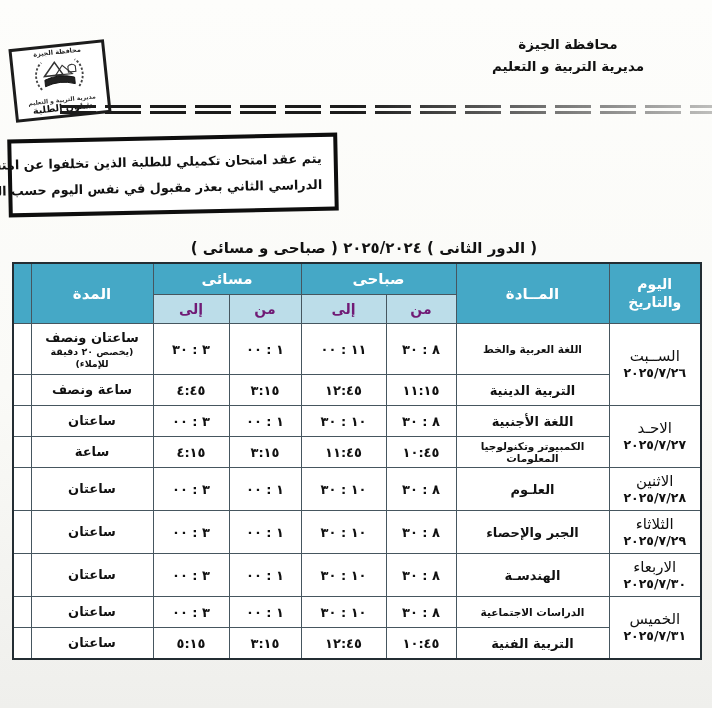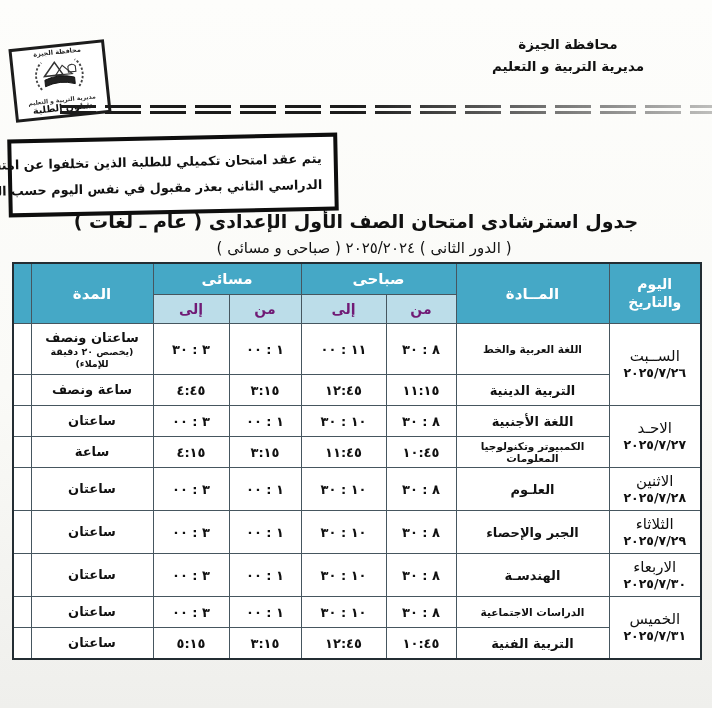--- a/index.html
+++ b/index.html
@@ -60,21 +60,21 @@
   }
   .notice div{white-space:nowrap;}
 
   
   .title-1{
     position:absolute;top:210px;left:0;right:0;
     text-align:center;font-size:19px;font-weight:900;letter-spacing:-.2px;
   }
   .title-2{
     position:absolute;top:239px;left:0;right:0;
-    text-align:center;font-size:15px;font-weight:400;padding-left:16px;
+    text-align:center;font-size:15px;font-weight:700;padding-left:16px;
   }
 
   
   table.schedule{
     position:absolute;top:262px;left:12px;width:688px;
     border-collapse:collapse;table-layout:fixed;
     background:#fff;
     border:2px solid var(--b-outer);
   }
   .schedule th,.schedule td{
@@ -130,21 +130,20 @@
     <div class="logo-bottom">شئون الطلبة</div>
   </div>
 
   <div class="divider"></div>
 
   <div class="notice">
     <div>يتم عقد امتحان تكميلي للطلبة الذين تخلفوا عن امتحان الفصل</div>
     <div>الدراسي الثاني بعذر مقبول في نفس اليوم حسب الجدول الموضح</div>
   </div>
 
-  <div class="title-1">جدول استرشادى امتحان الصف الأول الإعدادى ( عام ـ لغات )</div>
   <div class="title-2">( الدور الثانى ) ٢٠٢٥/٢٠٢٤  ( صباحى و مسائى )</div>
 
   <table class="schedule">
     <colgroup>
       <col style="width:92px">
         <col style="width:153px">
         <col style="width:70px">
         <col style="width:85px">
       <col style="width:72px">
         <col style="width:76px">

